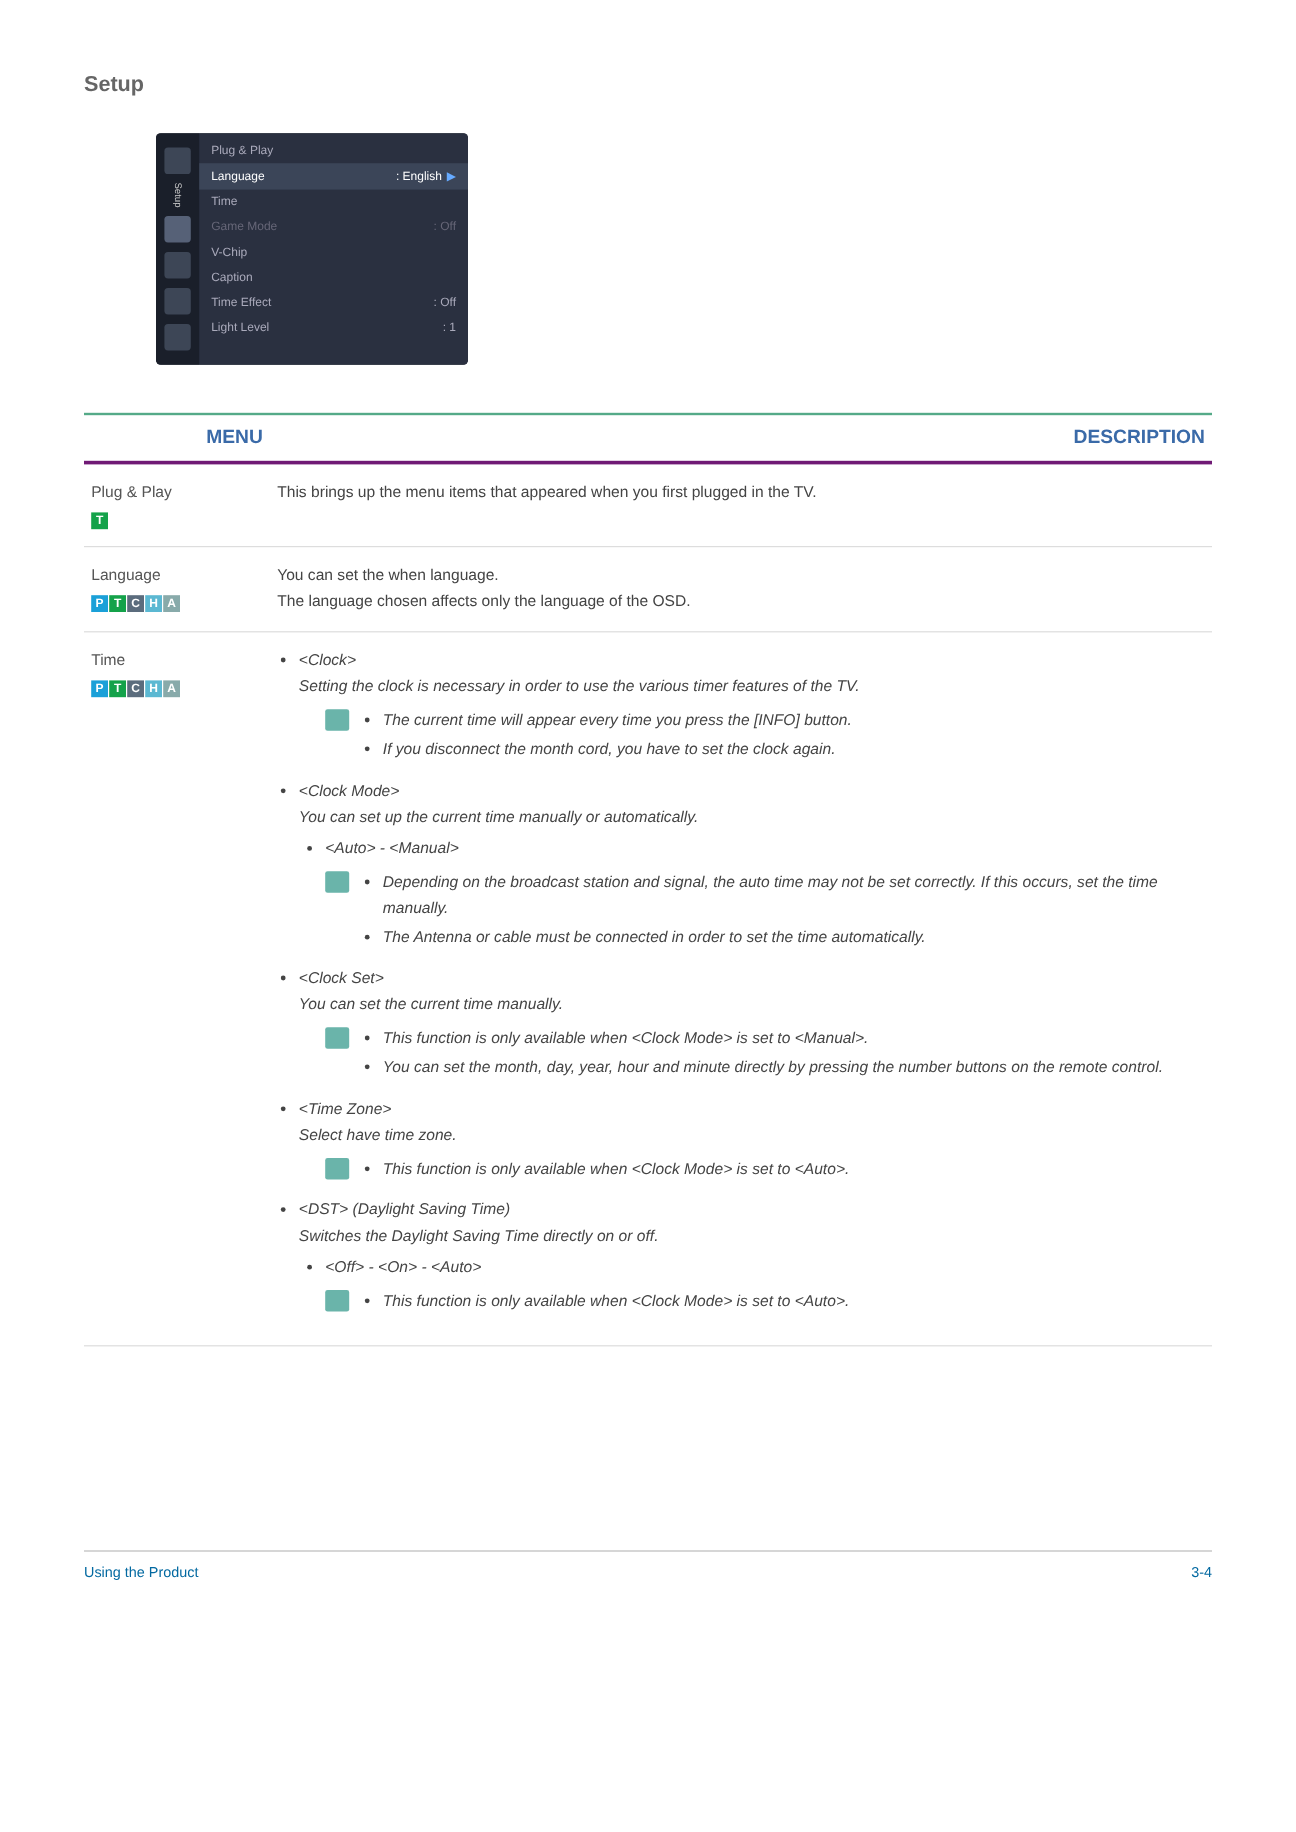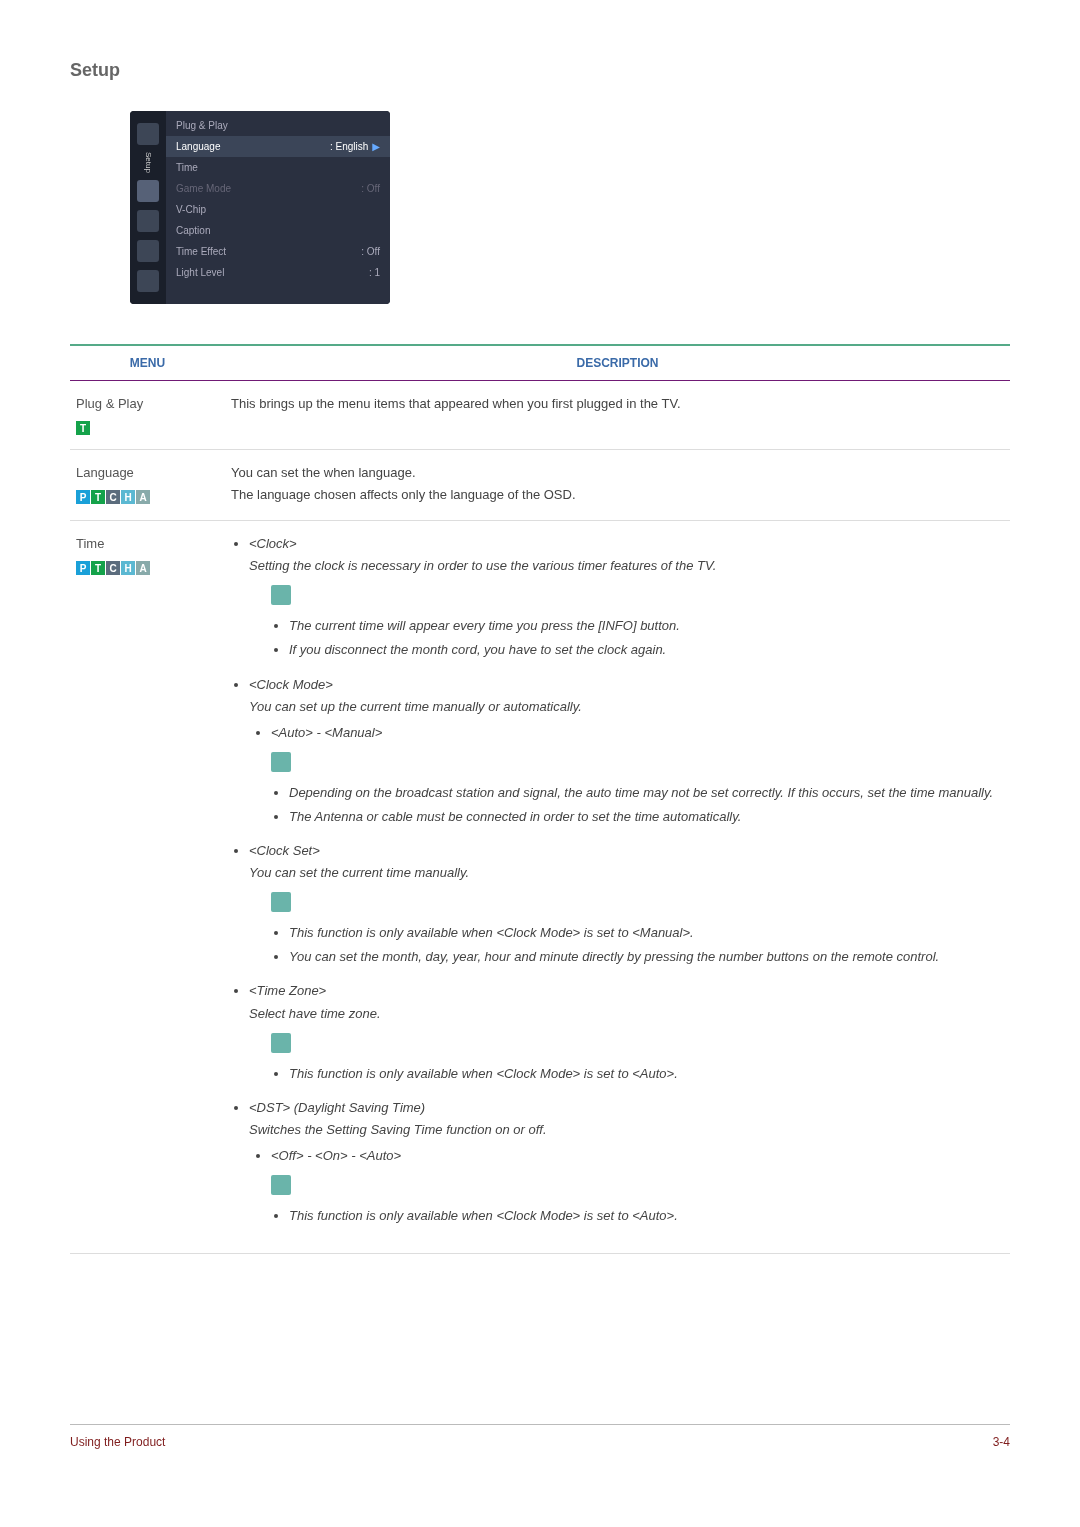--- a/index.html
+++ b/index.html
@@ -72,27 +72,27 @@
   }
   .osd-row .dim { color: #667; text-align: right; }
   .osd-row.selected .lbl, .osd-row.selected .val { color:#fff; }
   .osd-row .val::before { content: ": "; }
   table.menu {
     width: 100%;
     border-collapse: collapse;
     font-size: 13px;
   }
   table.menu th {
-    text-align: center;
+    text-align: right;
     color: #3a6aa8;
     font-weight: bold;
     padding: 10px 6px;
     border-top: 2px solid #5a8;
-    border-bottom: 1px solid #701a75;
-    font-size: 12px;
+    border-bottom: 3px solid #701a75;
+    font-size: 16px;
     text-transform: uppercase;
   }
   table.menu td {
     vertical-align: top;
     padding: 12px 6px 14px 6px;
     border-bottom: 1px solid #ddd;
     line-height: 1.7;
   }
   table.menu td.mcol {
     width: 155px;
@@ -111,40 +111,39 @@
   }
   .bP{background:#1aa0d8;} .bT{background:#14a24a;} .bC{background:#5b6c7d;} .bH{background:#5bb8d2;} .bA{background:#8aa;}
   ul.outer { list-style: disc; padding-left: 18px; }
   ul.outer > li { margin-bottom: 10px; font-style: italic; }
   ul.inner { list-style: disc; padding-left: 22px; margin-top:4px; }
   .note-box {
     display: flex;
     align-items: flex-start;
     gap: 10px;
     margin: 6px 0 8px 22px;
-    flex-direction: column;
   }
   .note-icon {
     width: 20px;
     height: 18px;
     background: #6ab4aa;
     border-radius: 2px;
     flex: 0 0 20px;
     margin-top: 2px;
   }
   .note-box ul { list-style: disc; padding-left: 18px; }
   .note-box ul li { margin-bottom: 2px; }
   .footer {
     display: flex;
     justify-content: space-between;
     margin-top: 170px;
     padding-top: 10px;
     border-top: 1px solid #bbb;
     font-size: 12px;
-    color: #7f1d1d;
+    color: #0369a1;
   }
 </style>
 </head>
 <body>
 
 <h2>Setup</h2>
 
 <div class="osd">
   <div class="osd-sidebar">
     <div class="osd-icon"></div>
@@ -275,21 +274,21 @@
             <div>Select have time zone.</div>
             <div class="note-box">
               <div class="note-icon"></div>
               <ul>
                   <li>This function is only available when &lt;Clock Mode&gt; is set to &lt;Auto&gt;.</li>
                 </ul>
             </div>
           </li>
           <li>
             <div>&lt;DST&gt; (Daylight Saving Time)</div>
-            <div>Switches the Setting Saving Time function on or off.</div>
+            <div>Switches the Daylight Saving Time directly on or off.</div>
             <ul class="inner">
                 <li>&lt;Off&gt; - &lt;On&gt; - &lt;Auto&gt;</li>
               </ul>
             <div class="note-box">
               <div class="note-icon"></div>
               <ul>
                   <li>This function is only available when &lt;Clock Mode&gt; is set to &lt;Auto&gt;.</li>
                 </ul>
             </div>
           </li>

